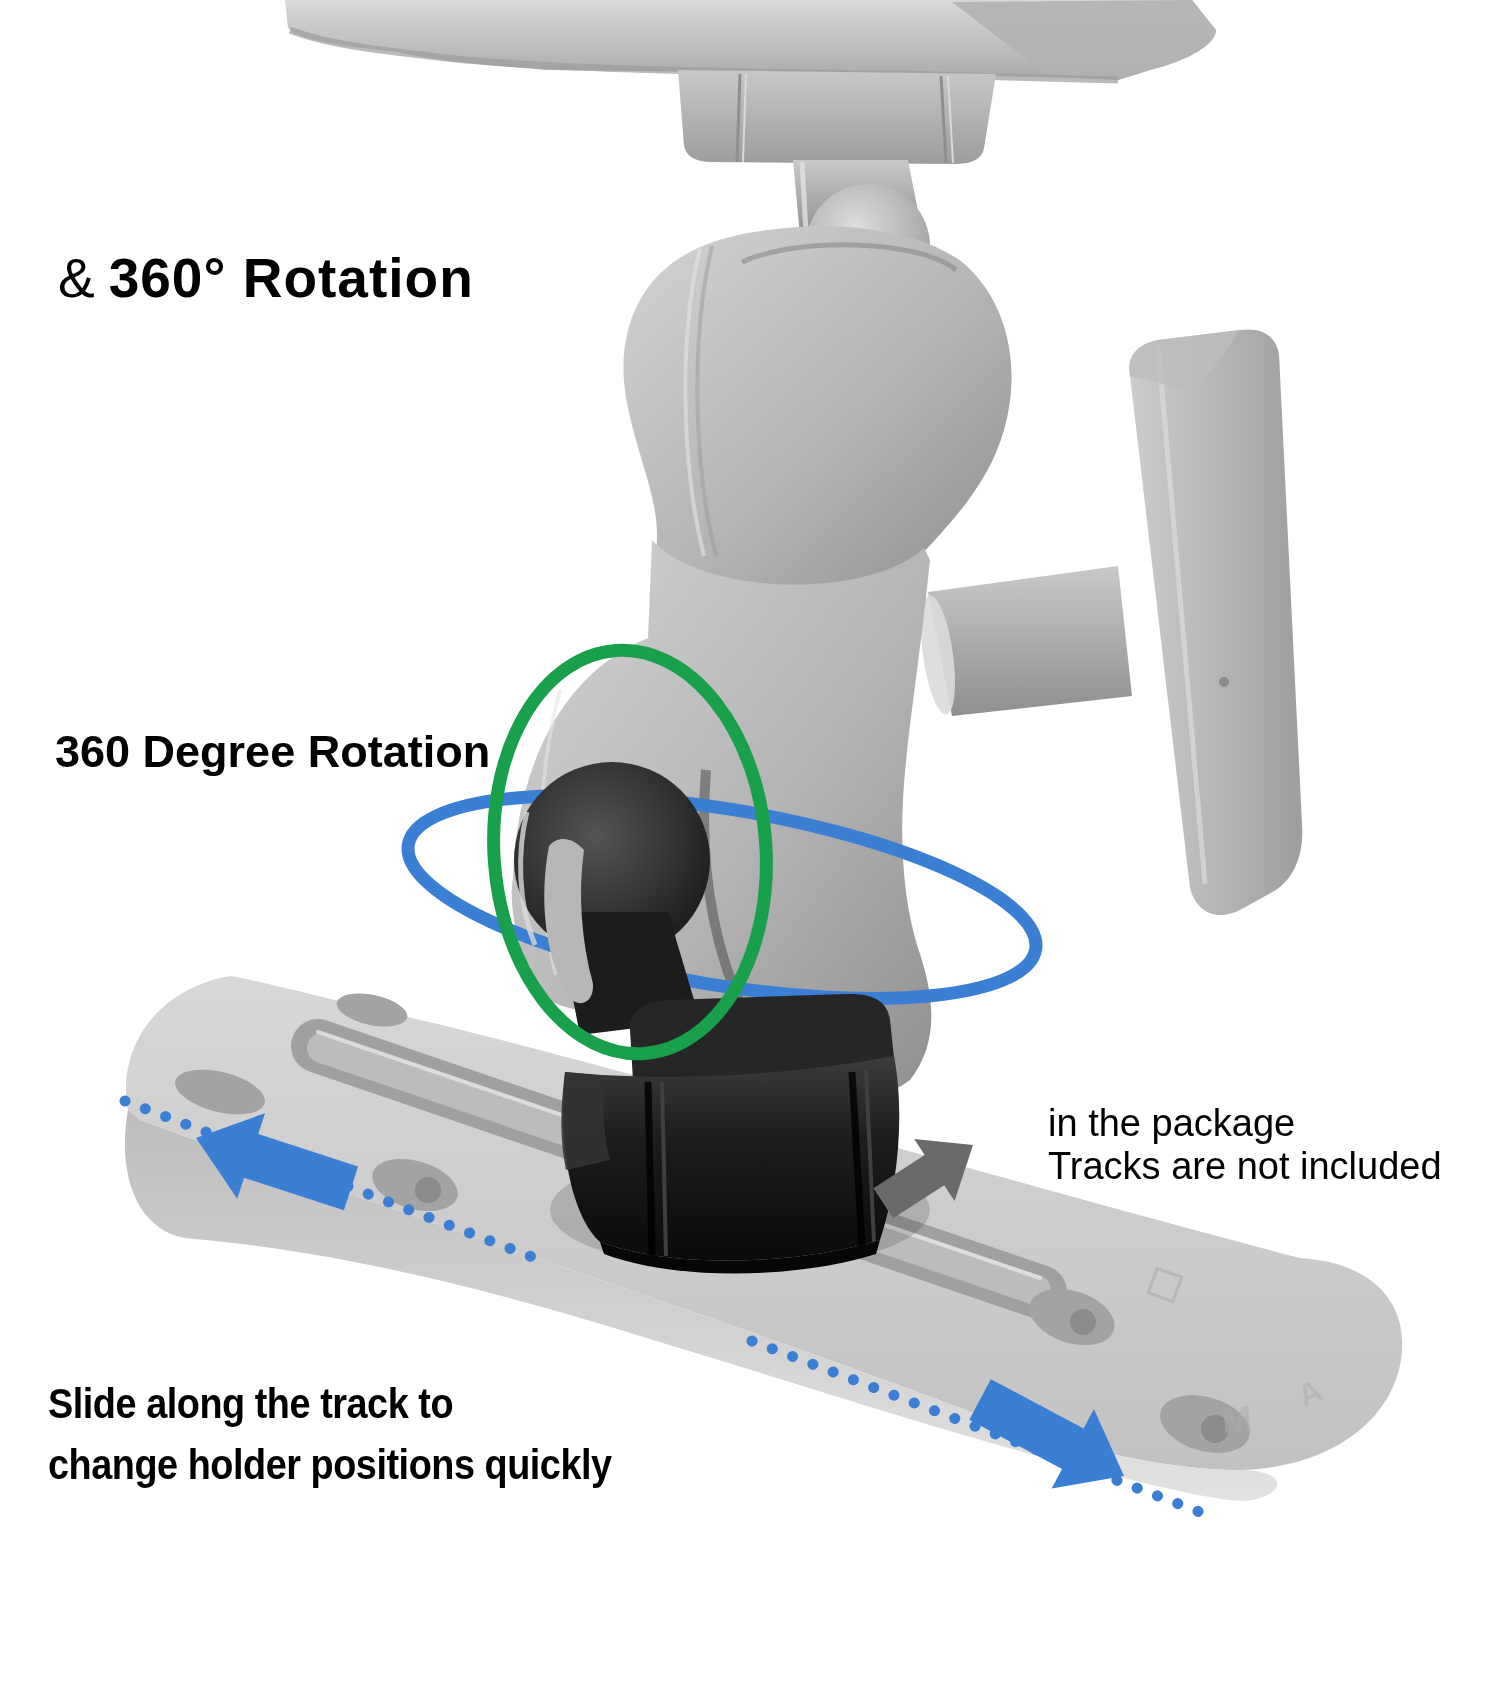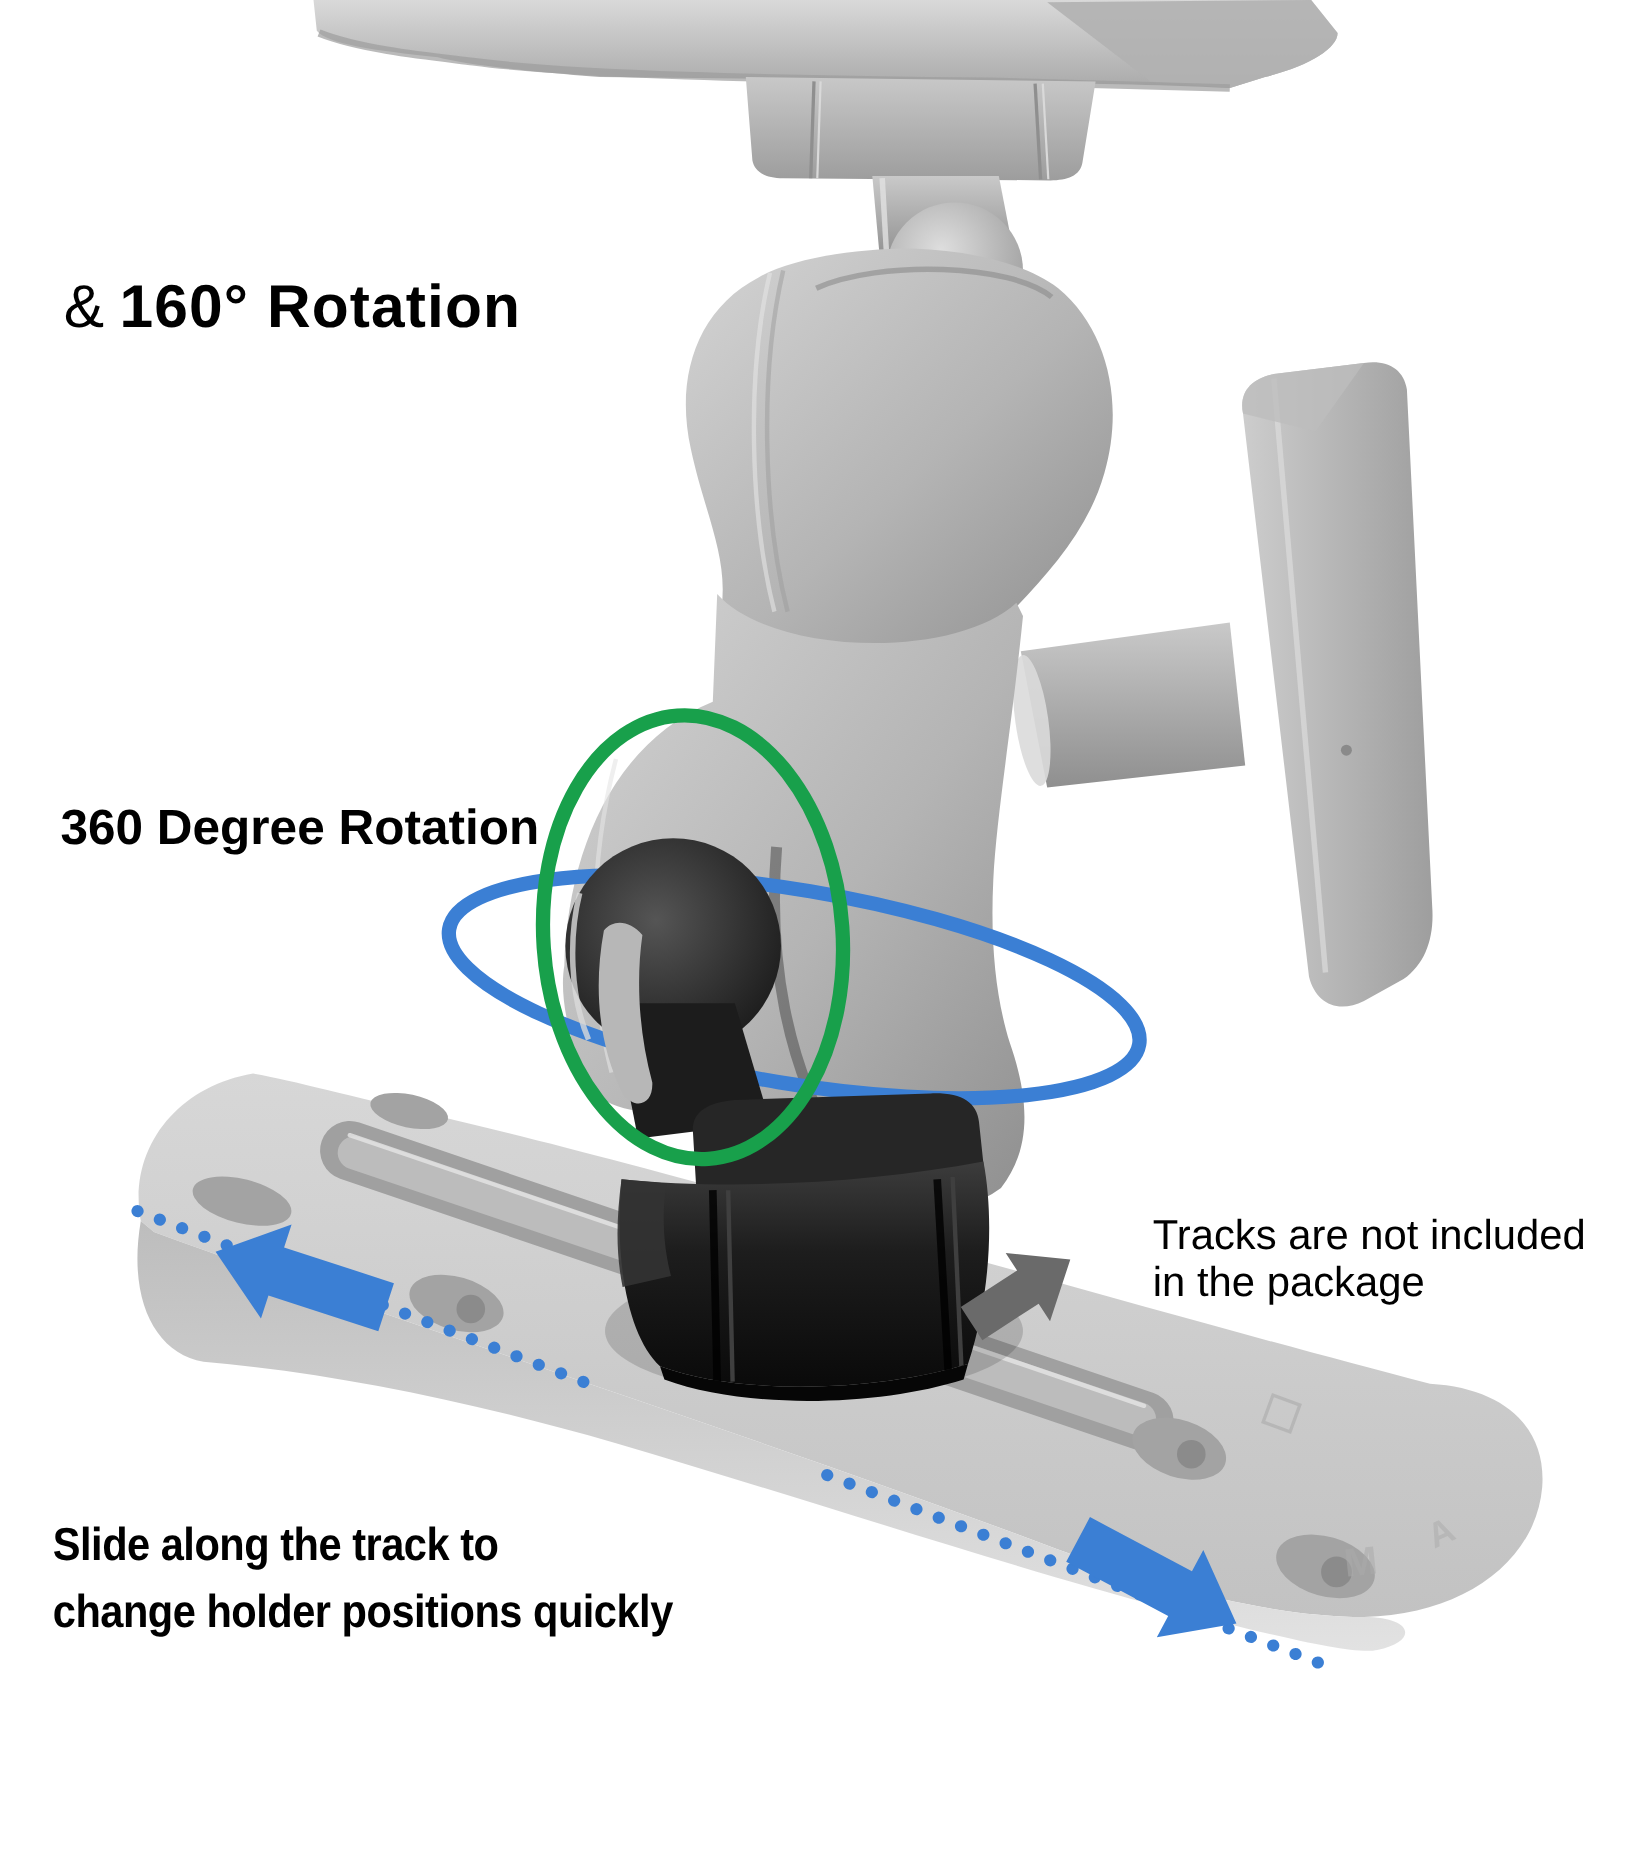--- a/index.html
+++ b/index.html
@@ -176,27 +176,27 @@
     <polygon points="0,0 58,-45 58,-23 163,-23 163,23 58,23 58,45" fill="#3b7fd4"></polygon>
   </g>
   <g transform="translate(1124,1476) rotate(208)">
     <polygon points="0,0 58,-45 58,-23 163,-23 163,23 58,23 58,45" fill="#3b7fd4"></polygon>
   </g>
   <g transform="translate(973,1145) rotate(147)">
     <polygon points="0,0 46,-37 46,-18 107,-18 107,18 46,18 46,37" fill="#6a6a6a"></polygon>
   </g>
 </svg>
 
-  <div class="txt headline-2"><span class="amp">&amp;</span><span class="strong">160° Rotation</span></div>
+  <div class="txt headline-2"><span class="amp">&amp;</span><span class="strong">360° Rotation</span></div>
 
   <div class="txt rot-label">360 Degree Rotation</div>
 
   <div class="txt note">
+    <div>in the package</div>
     <div>Tracks are not included</div>
-    <div>in the package</div>
   </div>
 
   <div class="txt caption">
     <div>Slide along the track to</div>
     <div>change holder positions quickly</div>
   </div>
 
 </div>
 
 </body></html>

